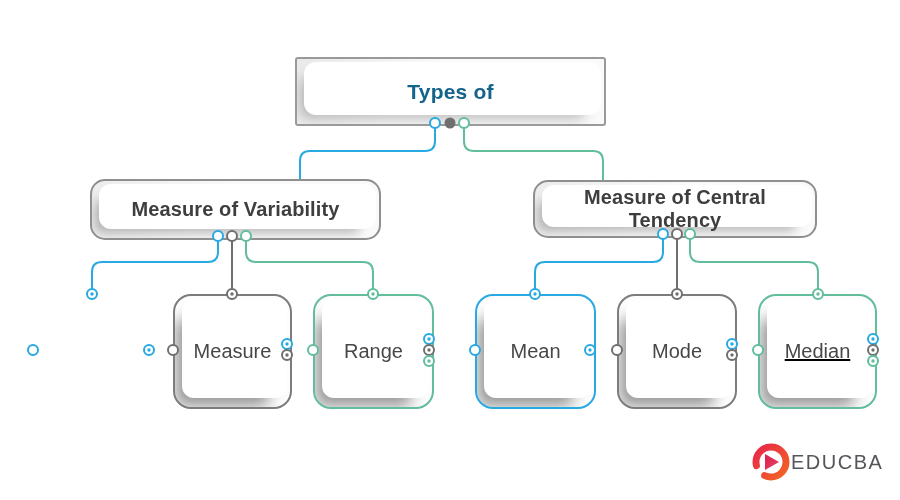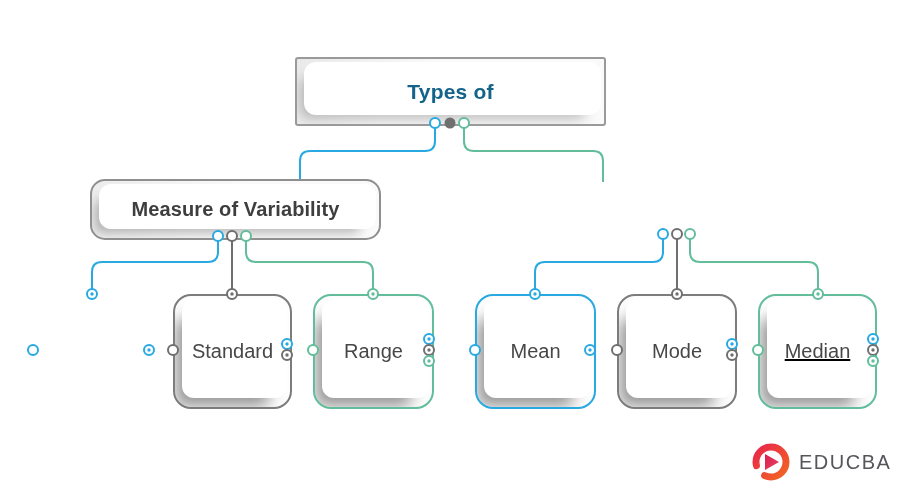--- a/index.html
+++ b/index.html
@@ -36,21 +36,21 @@
   .leaf-gray{border-color:#7c7c7c;}
   .leaf-green{border-color:#62bd9b;}
   #leaf-standard-deviation{left:33px;width:117px;}
   #leaf-variance{left:173px;width:115px;}
   #leaf-range{left:313px;width:117px;}
   #leaf-mean{left:475px;width:117px;}
   #leaf-mode{left:617px;width:116px;}
   #leaf-median{left:758px;width:115px;text-decoration:underline;}
 
   
-  #brand{position:absolute;left:751px;top:441px;z-index:2;display:flex;align-items:center;gap:8px;}
+  #brand{position:absolute;left:751px;top:441px;z-index:2;display:flex;align-items:center;gap:0;}
   #brand-name{font-size:20px;letter-spacing:1.5px;color:#55565a;font-weight:normal;}
 </style>
 </head>
 <body>
 
 <div id="canvas">
 
   <svg id="lines-layer" width="900" height="500" viewBox="0 0 900 500">
     <g fill="none" stroke-width="2">
 
@@ -69,23 +69,26 @@
 
   <div class="card root-card">
     <div class="lbl">
       <div>Types of</div>
     </div>
   </div>
 
   <div class="card branch-card" id="branch-variability">
     <div class="lbl">Measure of Variability</div>
   </div>
+  <div class="card branch-card" id="branch-central">
+    <div class="lbl">Measure of Central Tendency</div>
+  </div>
 
   <div class="card leaf-card leaf-gray" id="leaf-variance">
-    <div class="lbl">Standard</div>
+    <div class="lbl">Measure</div>
   </div>
   <div class="card leaf-card leaf-blue" id="leaf-mean">
     <div class="lbl">Mean</div>
   </div>
   <div class="card leaf-card leaf-green" id="leaf-range">
     <div class="lbl">Range</div>
   </div>
   <div class="card leaf-card leaf-gray" id="leaf-mode">
     <div class="lbl">Mode</div>
   </div>

